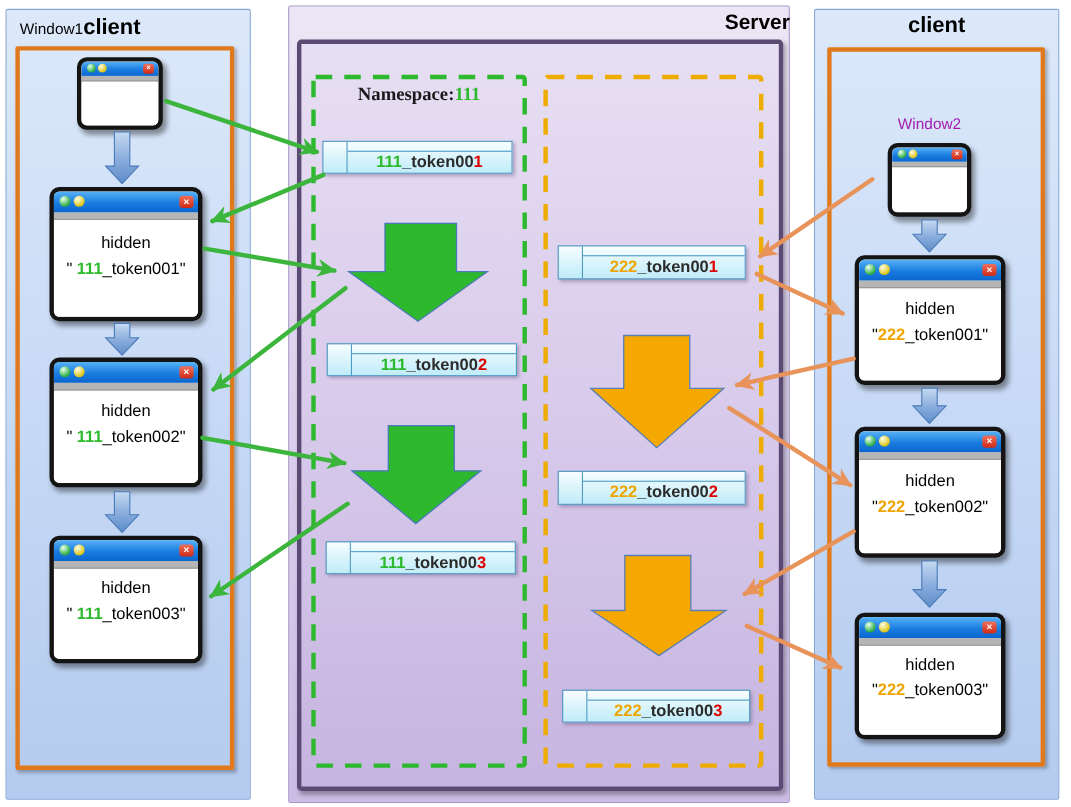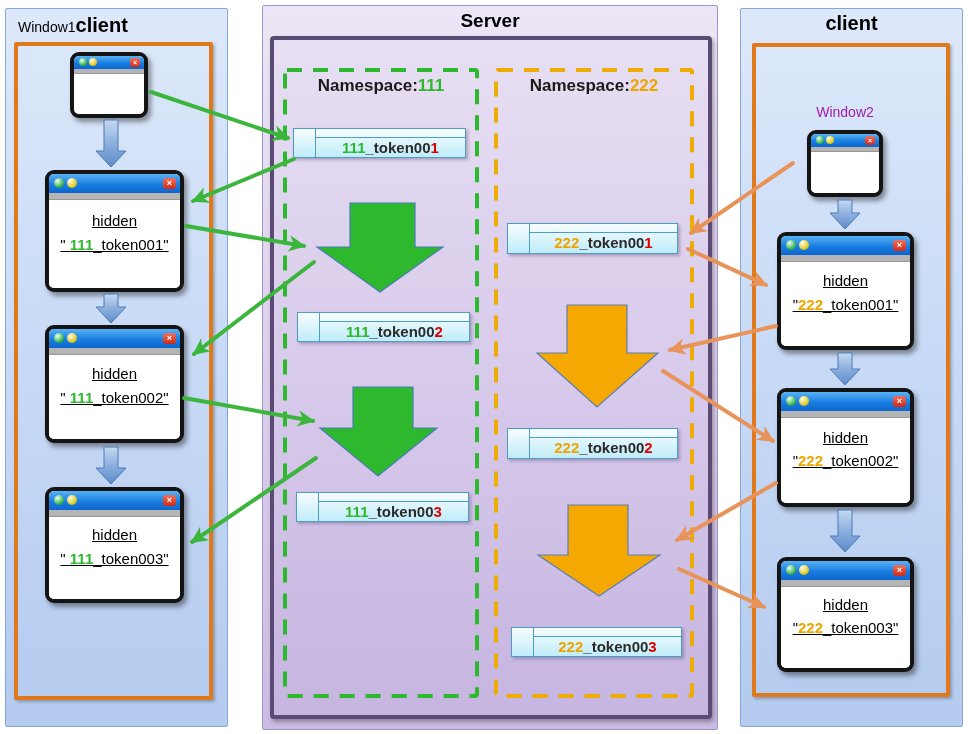--- a/index.html
+++ b/index.html
@@ -22,25 +22,25 @@
   .store-box {
     position:absolute; border:4px solid #5a4a74; border-radius:4px;
     background:linear-gradient(180deg,#e7dff3 0%,#d6c8ea 55%,#c6b5e0 100%);
     box-shadow:2px 3px 4px rgba(0,0,0,0.3);
   }
 
   
   .lp-head { position:absolute; left:18px; top:14px; display:flex; align-items:baseline; z-index:3; color:#000; }
   .lp-head .wlabel { font-size:14px; }
   .lp-head .ptitle { font-size:20px; font-weight:600; }
-  .server-title { position:absolute; left:262px; top:10px; width:456px; text-align:center; font-size:19px; font-weight:600; color:#000; z-index:3; }
+  .server-title { position:absolute; left:262px; top:10px; width:456px; text-align:right; font-size:19px; font-weight:600; color:#000; z-index:3; }
   .store-label  { position:absolute; left:270px; top:41px; width:442px; text-align:center; font-size:15px; color:#111; z-index:3; }
   .rp-title { position:absolute; left:740px; top:12px; width:223px; text-align:center; font-size:20px; font-weight:600; color:#000; z-index:3; }
   .w2-label { position:absolute; left:795px; top:104px; width:100px; text-align:center; font-size:14px; color:#a21caf; z-index:3; }
-  .ns-label { position:absolute; top:76px; text-align:center; font-size:17px; font-weight:700; color:#1a1a1a; z-index:3; }
+  .ns-label { position:absolute; top:76px; text-align:center; font-size:17px; font-weight:700; color:#1a1a1a; z-index:3;font-family:Liberation Serif, serif; }
   .ns-111 { left:285px; width:192px; }
   .ns-222 { left:496px; width:196px; }
   .num-green { color:#2db92d; }
   .num-orange { color:#eea500; }
 
   
   .bwin {
     position:absolute; background:#fff; border:4px solid #141414; border-radius:9px;
     box-shadow:3px 4px 5px rgba(0,0,0,0.4); overflow:hidden; z-index:2;
   }
@@ -53,21 +53,21 @@
     background:linear-gradient(180deg,#f0705c,#ce2a15); color:#fff; font-size:9px;
     line-height:11px; text-align:center; font-weight:bold;
   }
   .closebtn::after { content:"×"; }
   .toolstrip { height:7px; background:#b5b5b5; border-bottom:1px solid #979797; }
   .content {
     position:absolute; top:27px; left:0; right:0; bottom:0; background:#fff;
     display:flex; flex-direction:column; align-items:center; justify-content:center;
     font-size:15px; color:#000; line-height:1.55; white-space:nowrap;
   }
-  .bwin-lg .content { padding-bottom:24px;text-decoration:underline; }
+  .bwin-lg .content { padding-bottom:24px; }
   .bwin-sm .titlebar { height:13px; }
   .bwin-sm .orb { top:2px; width:8px; height:8px; }
   .bwin-sm .orb-y { left:15px; }
   .bwin-sm .closebtn { top:2px; width:10px; height:9px; font-size:7px; line-height:9px; }
   .bwin-sm .toolstrip { height:5px; }
   .bwin-sm .content { top:19px; }
   .pfx-g { color:#2db92d; font-weight:bold; }
   .pfx-o { color:#eea500; font-weight:bold; }
 
   
@@ -104,23 +104,20 @@
   <div class="lp-head">
     <span class="wlabel">Window1</span>
       <span class="ptitle">client</span>
   </div>
   <div class="server-title">Server</div>
   <div class="rp-title">client</div>
   <div class="w2-label">Window2</div>
 
   <div class="ns-label ns-111">
     <span>Namespace:</span><span class="num-green">111</span>
-  </div>
-  <div class="ns-label ns-222">
-    <span>Namespace:</span><span class="num-orange">222</span>
   </div>
 
   <div class="bwin bwin-sm" style="left:70px;top:52px;width:78px;height:66px">
     <div class="titlebar">
       <span class="orb orb-g"></span>
       <span class="orb orb-y"></span>
       <span class="closebtn"></span>
     </div>
     <div class="toolstrip"></div>
     <div class="content"></div>

